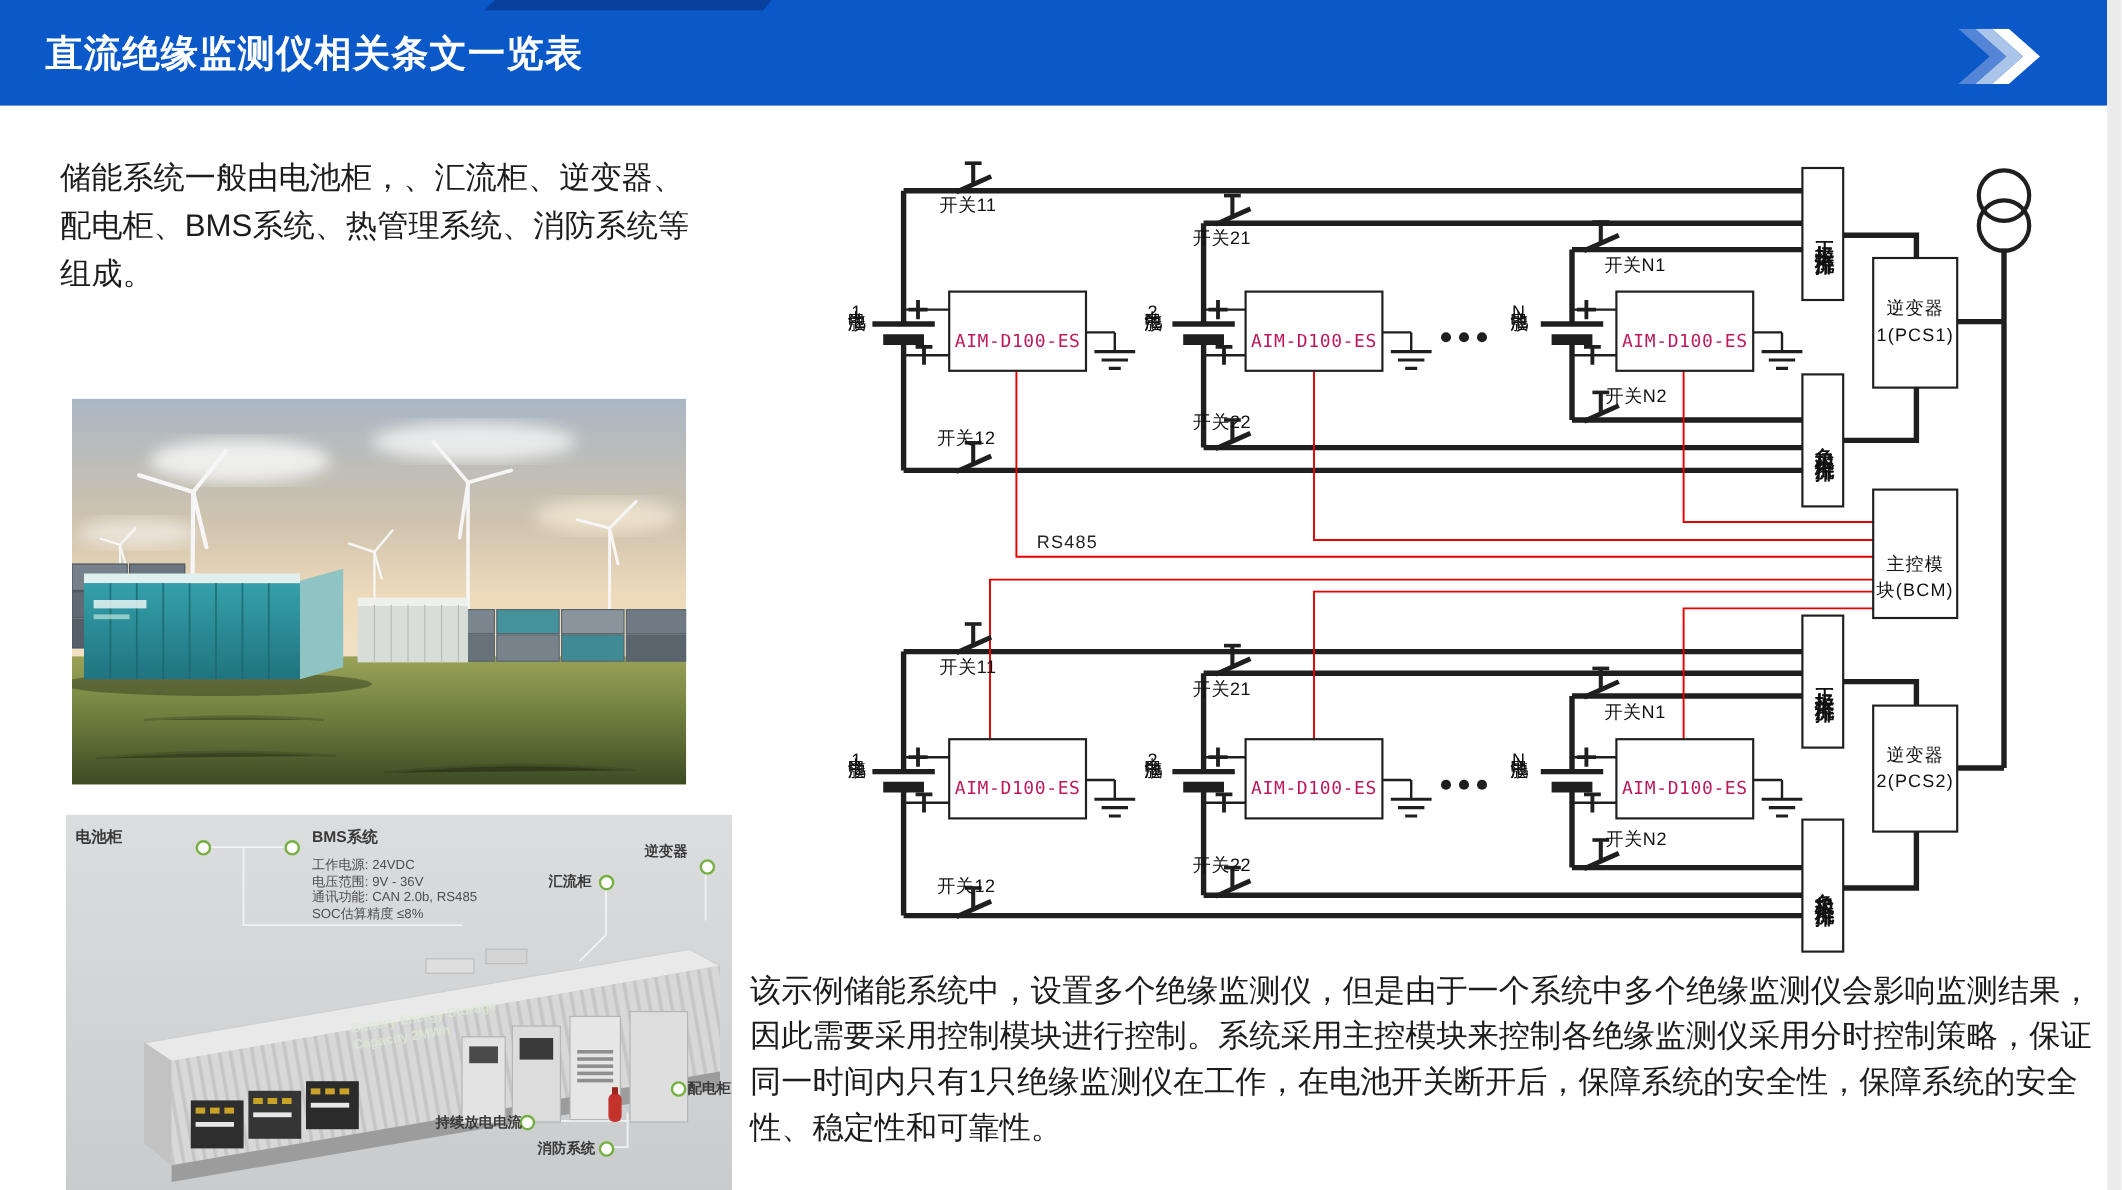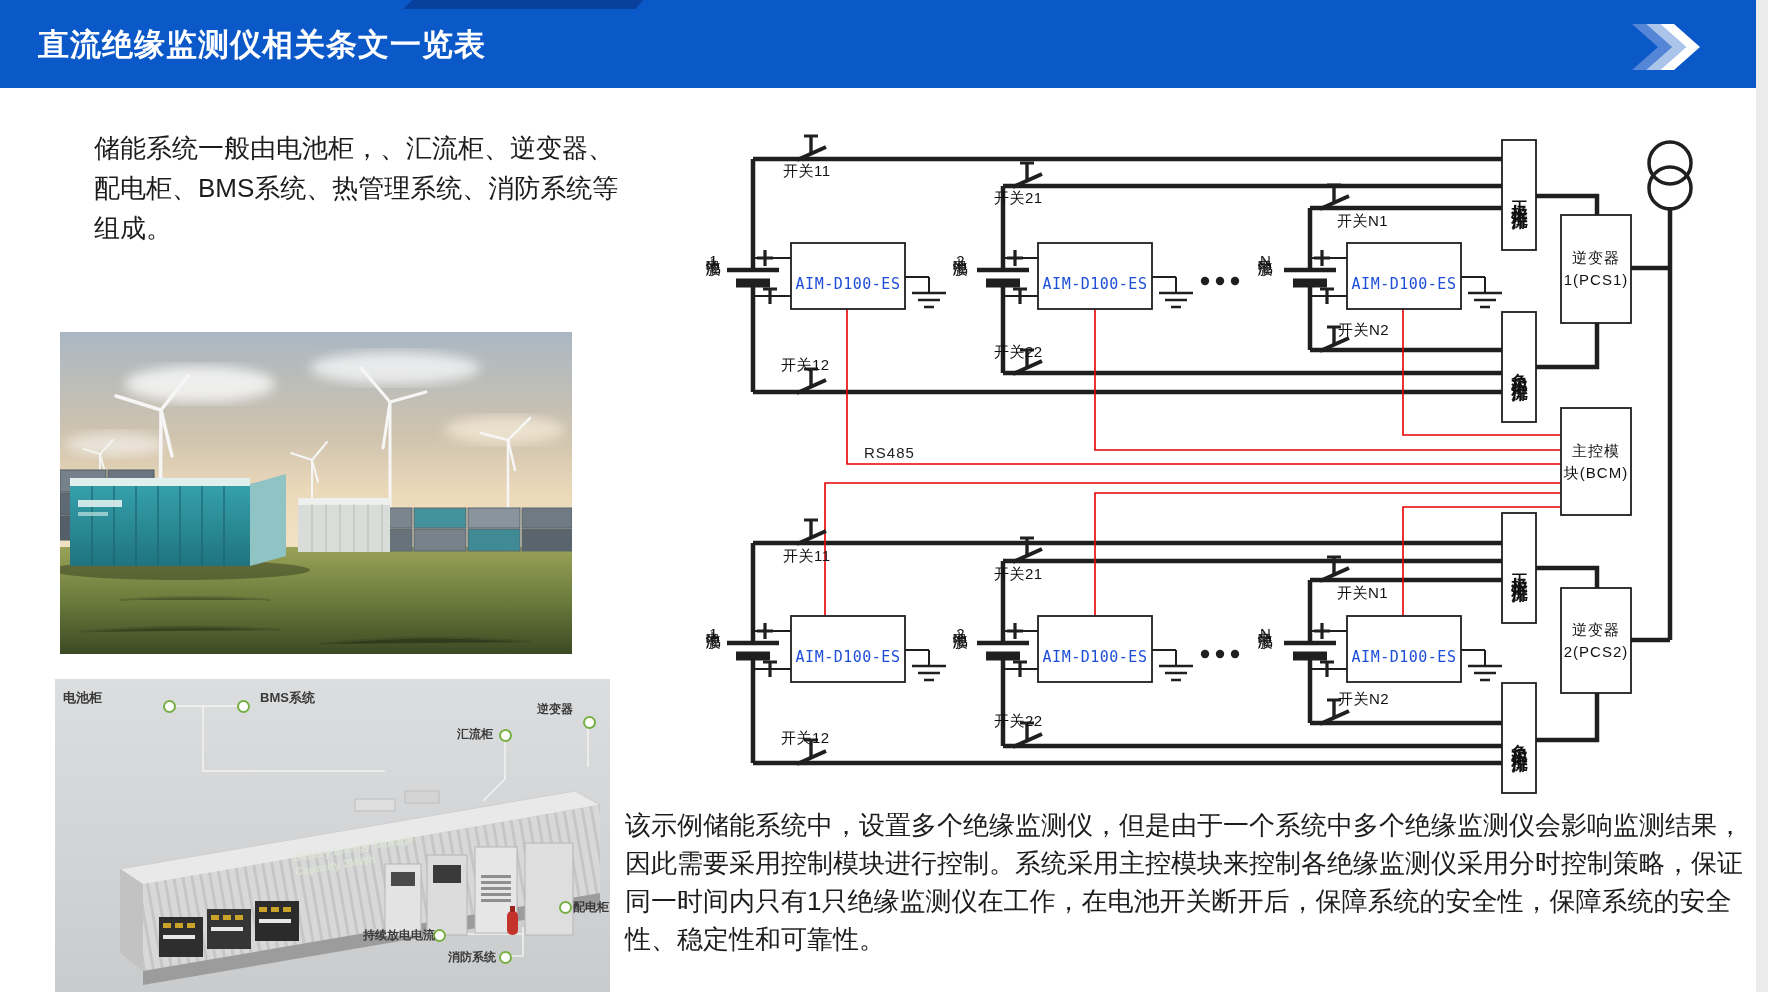--- a/index.html
+++ b/index.html
@@ -6,39 +6,39 @@
   body{width:1768px;height:992px;overflow:hidden;position:relative;
        font-family:"Liberation Sans","DejaVu Sans",sans-serif;color:#1a1a1a;}
   .abs{position:absolute;}
   
   .header{left:0;top:0;width:1756px;height:88px;background:#0b58c8;}
   .header-deco{left:403px;top:0;width:240px;height:9px;background:#09409e;
                clip-path:polygon(4% 0,100% 0,97% 100%,0 100%);}
   .title{left:38px;top:24px;font-size:31px;font-weight:bold;color:#fff;letter-spacing:1px;}
   .edge-strip{left:1756px;top:0;width:12px;height:992px;background:#ececec;}
   
-  .intro{left:50px;top:128px;width:530px;font-size:26px;line-height:40px;color:#1c1c1c;margin-left:44px;}
+  .intro{left:50px;top:128px;width:530px;font-size:26px;line-height:40px;color:#1c1c1c;}
   .intro p{margin:0;}
   
   .photo{left:60px;top:332px;width:512px;height:322px;overflow:hidden;}
   .panel{left:55px;top:666px;width:555px;height:330px;overflow:hidden;
          background:linear-gradient(180deg,#dcdddf 0%,#d2d3d5 55%,#c9cacc 100%);margin-top:13px;}
   .ig-title{font-size:13px;font-weight:bold;color:#3a3a3a;}
   .ig-spec{font-size:11px;line-height:13.5px;color:#4f4f4f;}
   .ig-label{font-size:12px;font-weight:bold;color:#3a3a3a;}
   .dot{width:9px;height:9px;border:2.5px solid #76b043;background:#fff;border-radius:50%;}
   .ig-cntr-txt{font-size:11px;font-weight:bold;color:#dfe8d5;opacity:.85;line-height:14px;
                transform:rotate(-9deg);}
   
   .lbl{font-size:15px;color:#111;white-space:nowrap;letter-spacing:.5px;}
   .vlbl{font-size:15px;color:#111;writing-mode:vertical-lr;text-orientation:upright;
         letter-spacing:2px;line-height:18px;}
   .aim{width:114px;height:82px;display:flex;align-items:center;justify-content:center;
        font-family:"DejaVu Sans Mono","Liberation Mono",monospace;font-size:15px;
-       letter-spacing:.5px;color:#1d4ed8;}
+       letter-spacing:.5px;color:#be185d;}
   .busbar{width:34px;height:106px;display:flex;align-items:center;justify-content:center;
           writing-mode:vertical-lr;text-orientation:upright;font-size:16px;font-weight:600;
           letter-spacing:3px;color:#111;}
   .pcs{display:flex;flex-direction:column;align-items:center;justify-content:center;
        font-size:15px;color:#111;line-height:22px;letter-spacing:1px;}
   .rs485{font-size:15px;color:#222;letter-spacing:1px;text-align:right;}
   
   .bottom-par{left:625px;top:806px;width:1128px;font-size:26px;line-height:38px;color:#1c1c1c;}
 </style>
 </head>
@@ -227,20 +227,26 @@
     </g>
     <rect x="378" y="186" width="28" height="18" fill="#3a3a3a"></rect>
     <rect x="336" y="193" width="24" height="14" fill="#4a4a4a"></rect>
 
     <rect x="452" y="232" width="11" height="24" rx="5" fill="#c4332b"></rect>
     <rect x="455" y="227" width="5" height="6" fill="#9c241e"></rect>
   </svg>
 
   <div class="abs ig-title" style="left:8px;top:10px">电池柜</div>
   <div class="abs ig-title" style="left:205px;top:10px">BMS系统</div>
+  <div class="abs" style="left:205px;top:36px">
+    <div class="ig-spec">工作电源: 24VDC</div>
+    <div class="ig-spec">电压范围: 9V - 36V</div>
+    <div class="ig-spec">通讯功能: CAN 2.0b, RS485</div>
+    <div class="ig-spec">SOC估算精度 ≤8%</div>
+  </div>
 
   <span class="abs dot" style="left:108px;top:21px"></span>
   <span class="abs dot" style="left:182px;top:21px"></span>
   <span class="abs dot" style="left:444px;top:50px"></span>
   <span class="abs dot" style="left:528px;top:37px"></span>
   <span class="abs dot" style="left:504px;top:222px"></span>
   <span class="abs dot" style="left:378px;top:250px"></span>
   <span class="abs dot" style="left:444px;top:272px"></span>
 
   <div class="abs ig-label" style="left:402px;top:47px">汇流柜</div>
@@ -388,21 +394,21 @@
 <div class="abs aim" style="left:1347px;top:616px">AIM-D100-ES</div>
 
 <div class="abs busbar" style="left:1502px;top:142px">正极汇流排</div>
 <div class="abs busbar" style="left:1502px;top:314px">负极汇流排</div>
 <div class="abs busbar" style="left:1502px;top:515px">正极汇流排</div>
 <div class="abs busbar" style="left:1502px;top:685px">负极汇流排</div>
 <div class="abs pcs" style="left:1562px;top:215px;width:68px;height:108px">
   <span>逆变器</span>
   <span>1(PCS1)</span>
 </div>
-<div class="abs pcs" style="left:1562px;top:408px;width:68px;height:107px">
+<div class="abs pcs" style="left:1562px;top:428px;width:68px;height:107px">
   <span>主控模</span>
   <span>块(BCM)</span>
 </div>
 <div class="abs pcs" style="left:1562px;top:588px;width:68px;height:105px">
   <span>逆变器</span>
   <span>2(PCS2)</span>
 </div>
 <div class="abs rs485" style="left:864px;top:444px">RS485</div>
 
 <div class="abs bottom-par">该示例储能系统中，设置多个绝缘监测仪，但是由于一个系统中多个绝缘监测仪会影响监测结果，因此需要采用控制模块进行控制。系统采用主控模块来控制各绝缘监测仪采用分时控制策略，保证同一时间内只有1只绝缘监测仪在工作，在电池开关断开后，保障系统的安全性，保障系统的安全性、稳定性和可靠性。</div>

